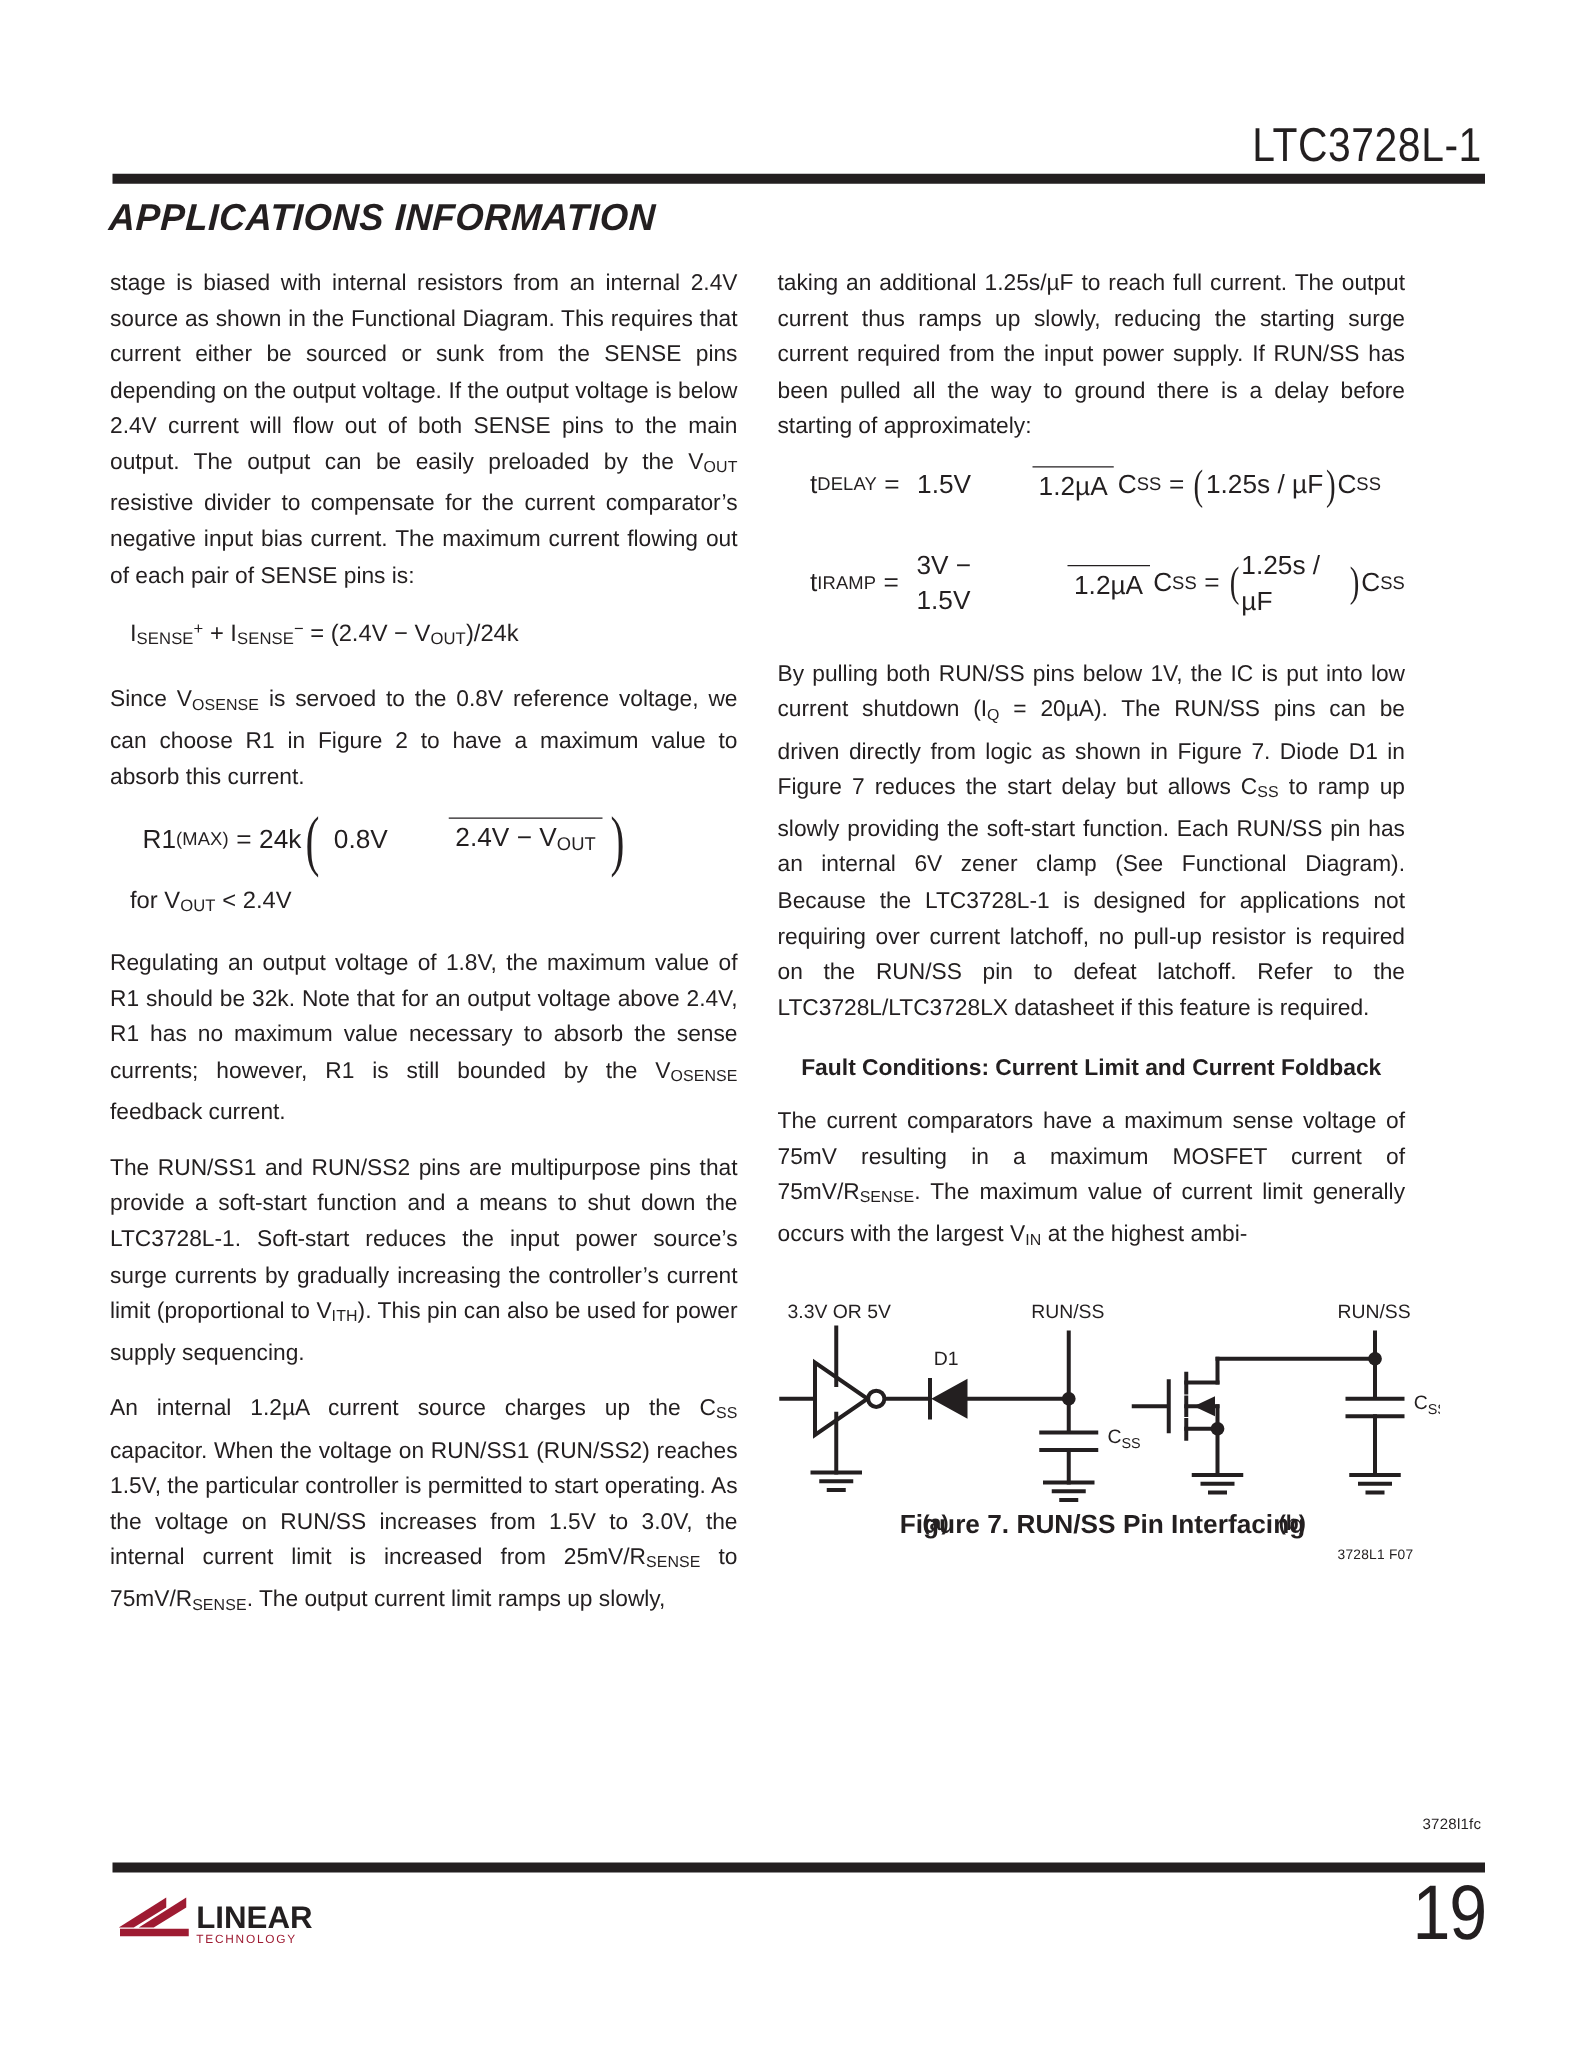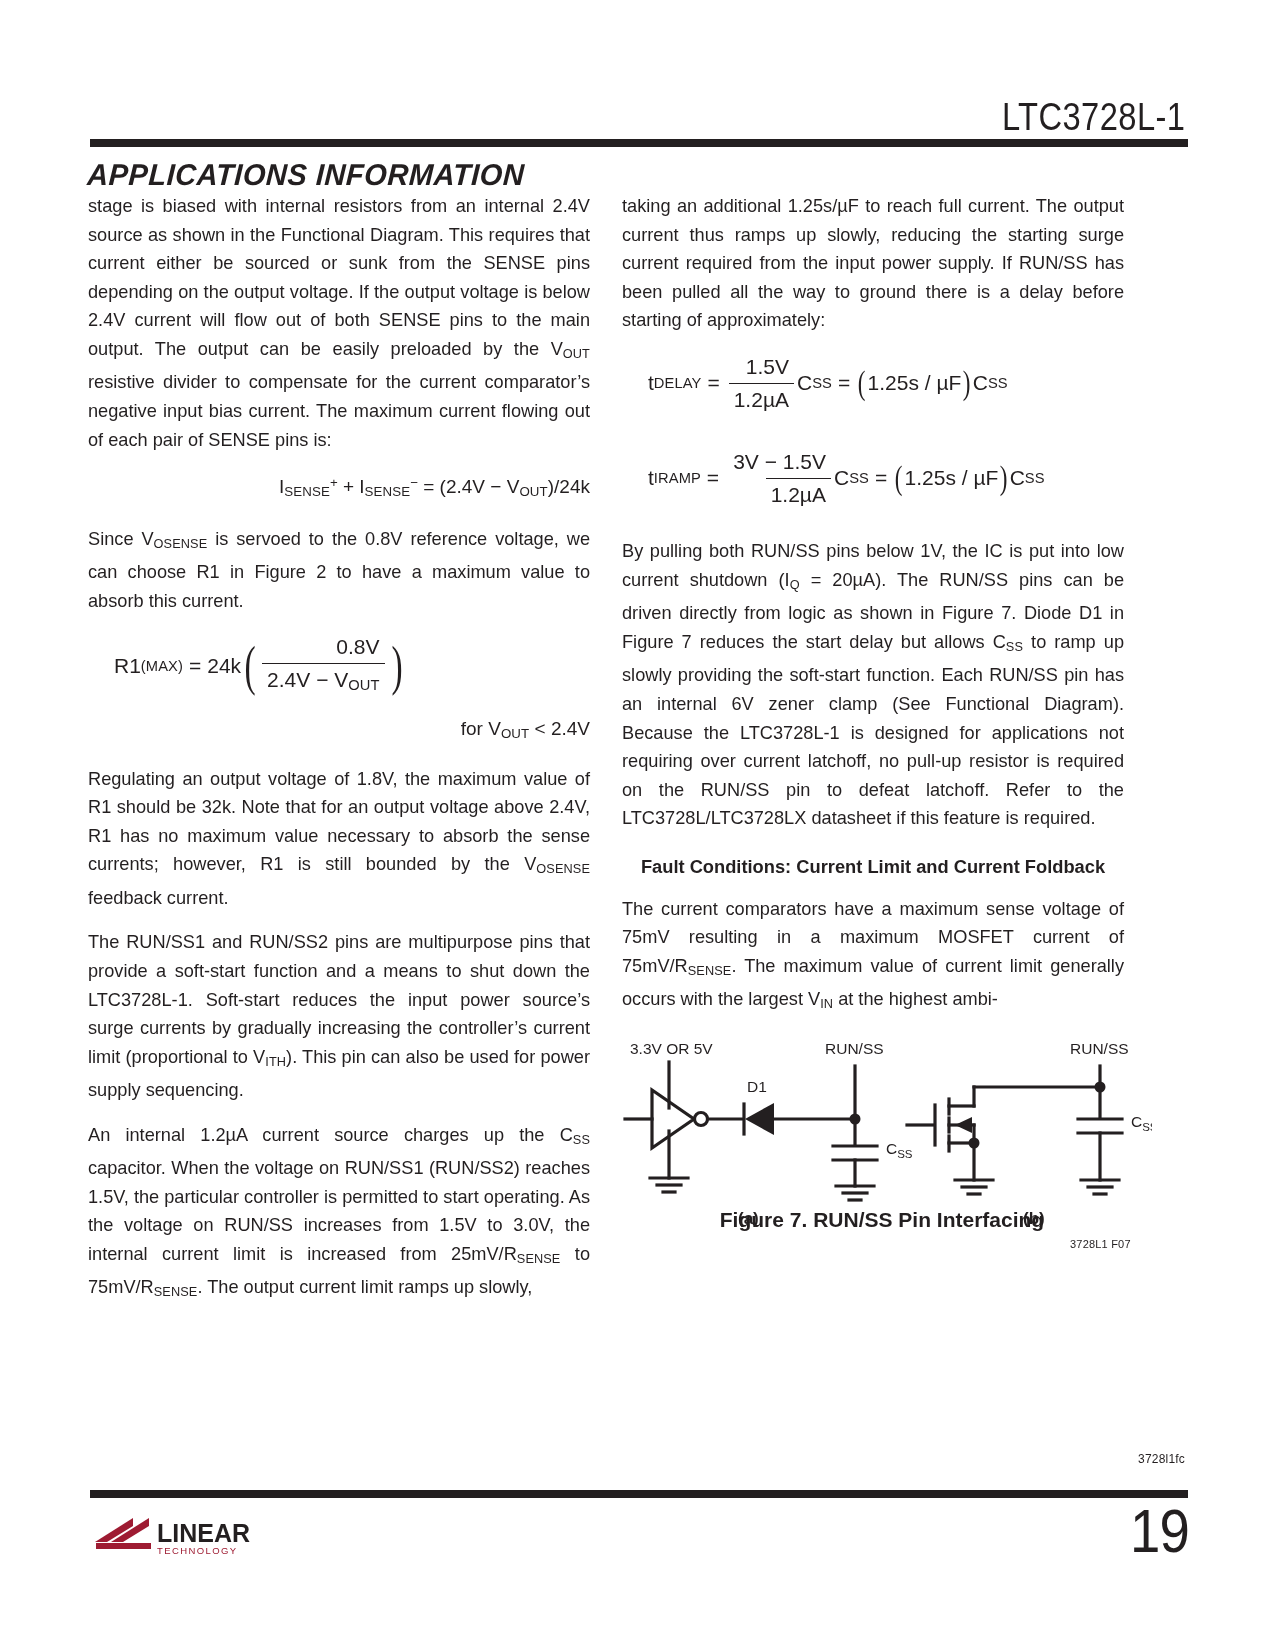--- a/index.html
+++ b/index.html
@@ -52,21 +52,21 @@
     letter-spacing: 0.5px;
     color: #231f20;
     font-family: "Liberation Sans", sans-serif;
     transform: scaleX(0.97) skewX(-3deg);
     transform-origin: left top;
   }
 
   
   .col {
     position: absolute;
-    top: 192px;
+    top: 212px;
     width: 502px;
     font-size: 18.2px;
     line-height: 28.6px;
     color: #231f20;
   }
   .col-left  { left: 88px; }
   .col-right { left: 622px; }
 
   p.body {
     margin: 0 0 16px 0;
@@ -82,40 +82,40 @@
     color: #231f20;
     text-align: center;
   }
   h3.subhead.first { margin-top: 30px; }
 
   sub { font-size: 0.70em; vertical-align: -0.22em; letter-spacing: 0.1px;}
   sup { font-size: 0.70em; vertical-align: 0.42em; }
 
   
   .eq-inline {
-    margin: 12px 0 20px 48px;
+    margin: 12px 0 20px 16px;
     font-size: 19px;
     line-height: 26px;
-    text-align: right;
   }
   .eq-block {
     margin: 18px 0 20px 0;
     display: flex;
     align-items: center;
     justify-content: flex-start;
     font-size: 21px;
     color: #231f20;
   }
   .eq-block.indent { padding-left: 26px; }
   .frac {
     display: inline-flex;
-    flex-direction: column;
-    align-items: flex-end;
+    flex-direction: row;
+    align-items: center;
     vertical-align: middle;
     margin: 0 3px;
+    gap: 44px;
   }
   .frac .num { padding: 0 5px 1px 5px; }
   .frac .den { padding: 2px 5px 0 5px; border-top: 1.6px solid #231f20; }
   .paren {
     display: inline-block;
     font-size: 54px;
     line-height: 0.72;
     font-weight: 300;
     transform: scaleX(0.62);
     font-family: "Liberation Serif", serif;

